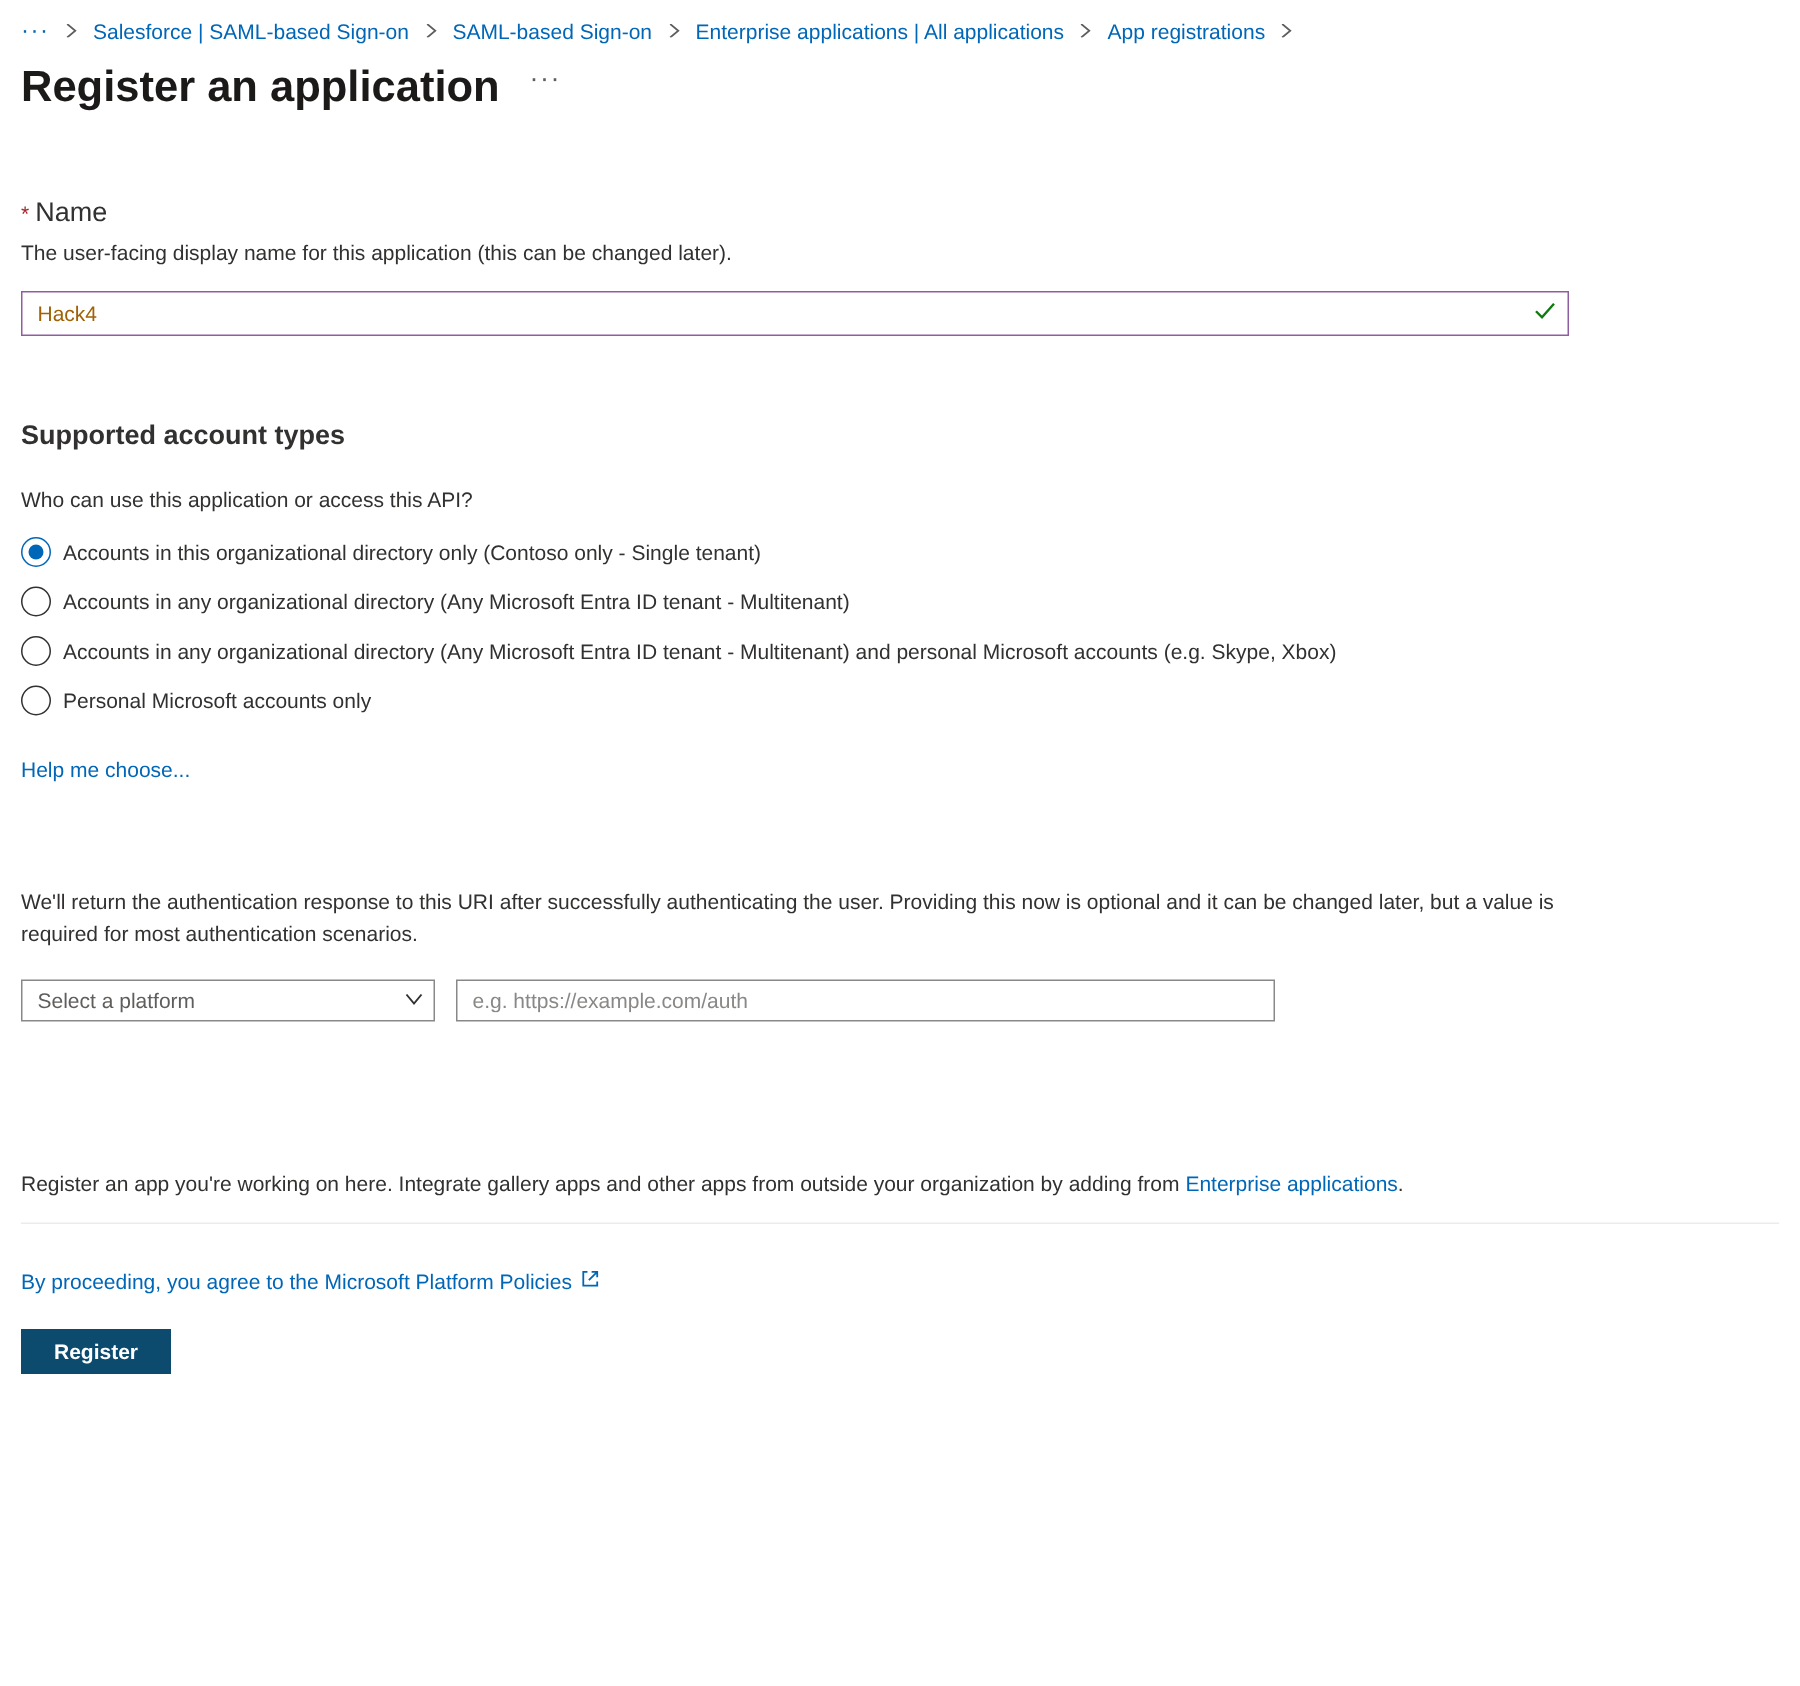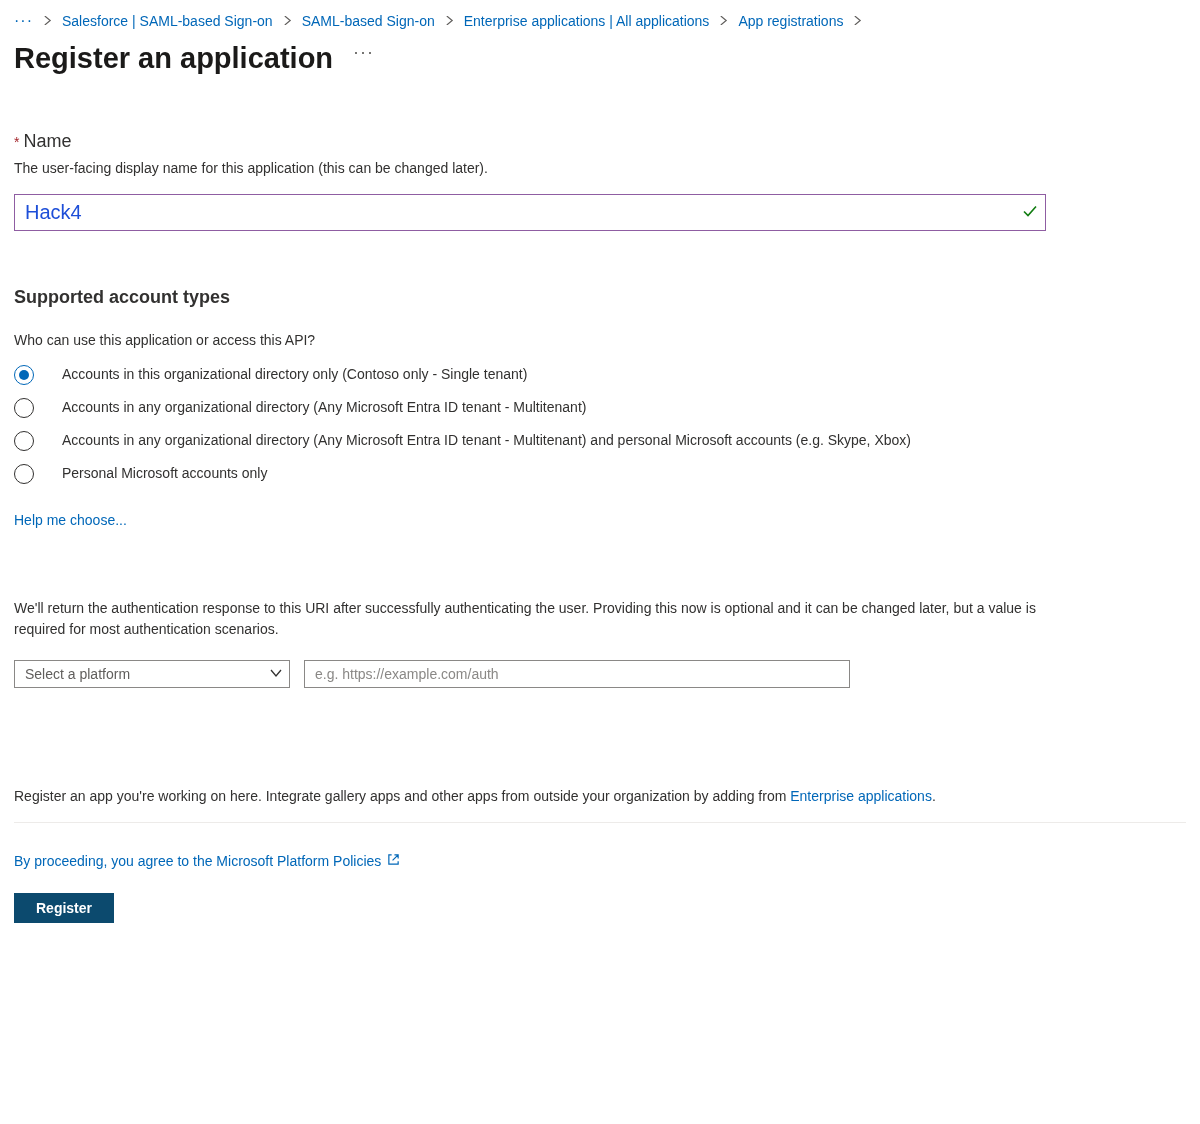--- a/index.html
+++ b/index.html
@@ -74,25 +74,25 @@
       margin-bottom: 18px;
     }
     .input-wrapper {
       position: relative;
       margin-bottom: 56px;
       max-width: 1032px;
     }
     .text-input {
       width: 100%;
       padding: 6px 36px 6px 10px;
-      font-size: 20px;
+      font-size: 14px;
       border: 1px solid #8f5da2;
       outline: none;
       background: #fff;
-      color: #1d4ed8;
+      color: #a16207;
     }
     .input-check {
       position: absolute;
       right: 8px;
       top: 50%;
       transform: translateY(-50%);
       color: #107c10;
       pointer-events: none;
     }
     .section-title {
@@ -105,22 +105,22 @@
       margin-bottom: 16px;
     }
     .radio-group {
       display: flex;
       flex-direction: column;
       gap: 12px;
       margin-bottom: 28px;
     }
     .radio-row {
       display: flex;
-      align-items: center;
-      gap: 28px;
+      align-items: flex-end;
+      gap: 8px;
       cursor: pointer;
     }
     .radio-outer {
       width: 20px;
       height: 20px;
       border: 1.5px solid #323130;
       border-radius: 50%;
       display: flex;
       align-items: center;
       justify-content: center;

